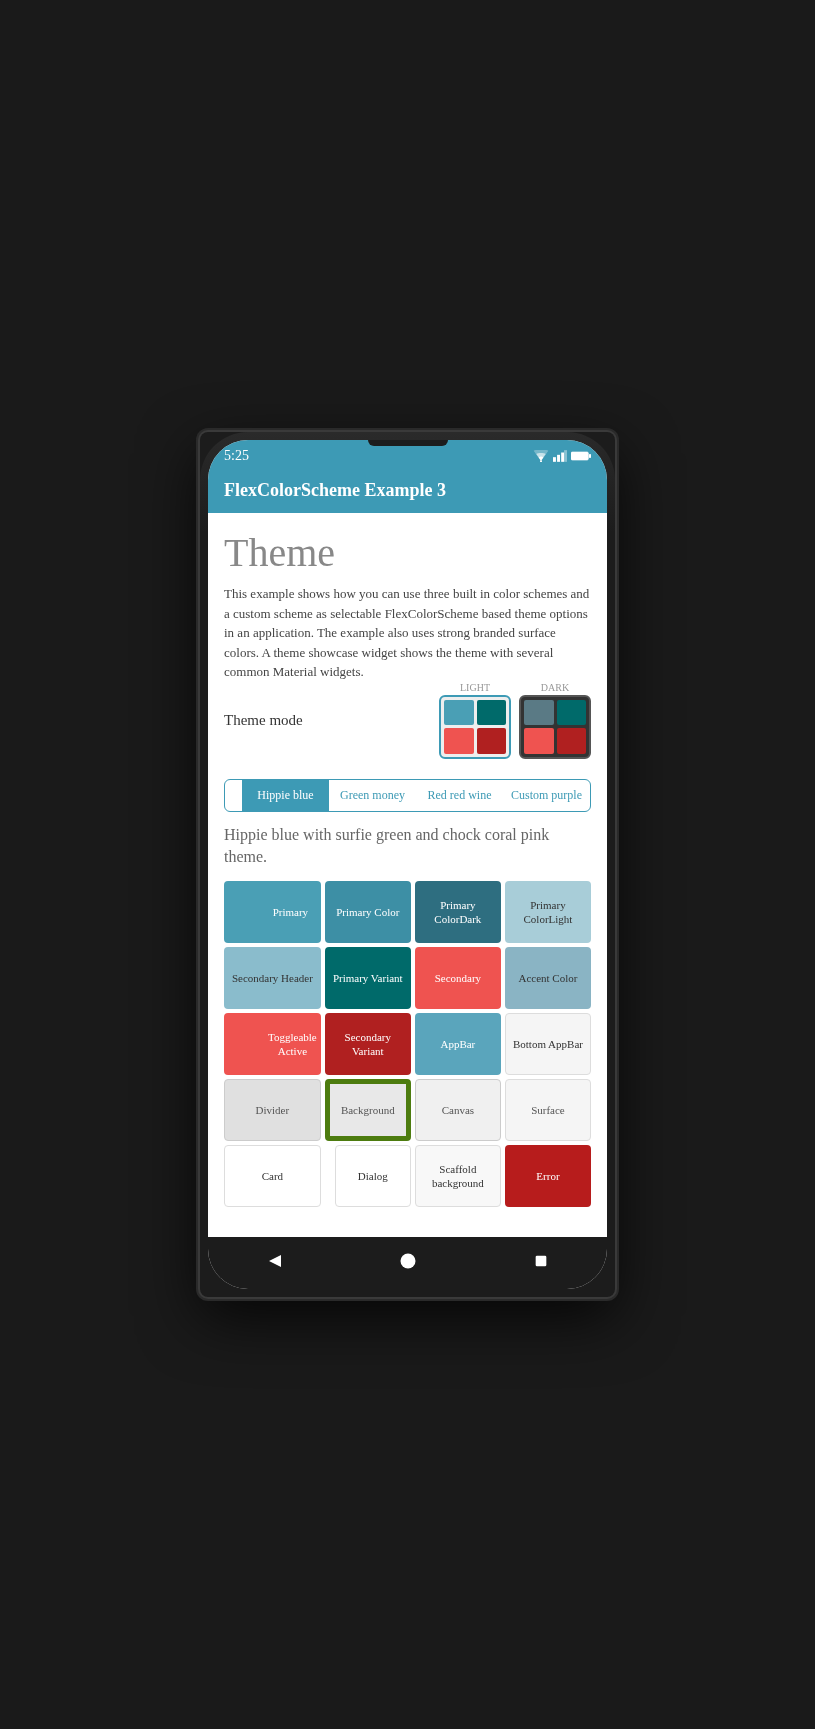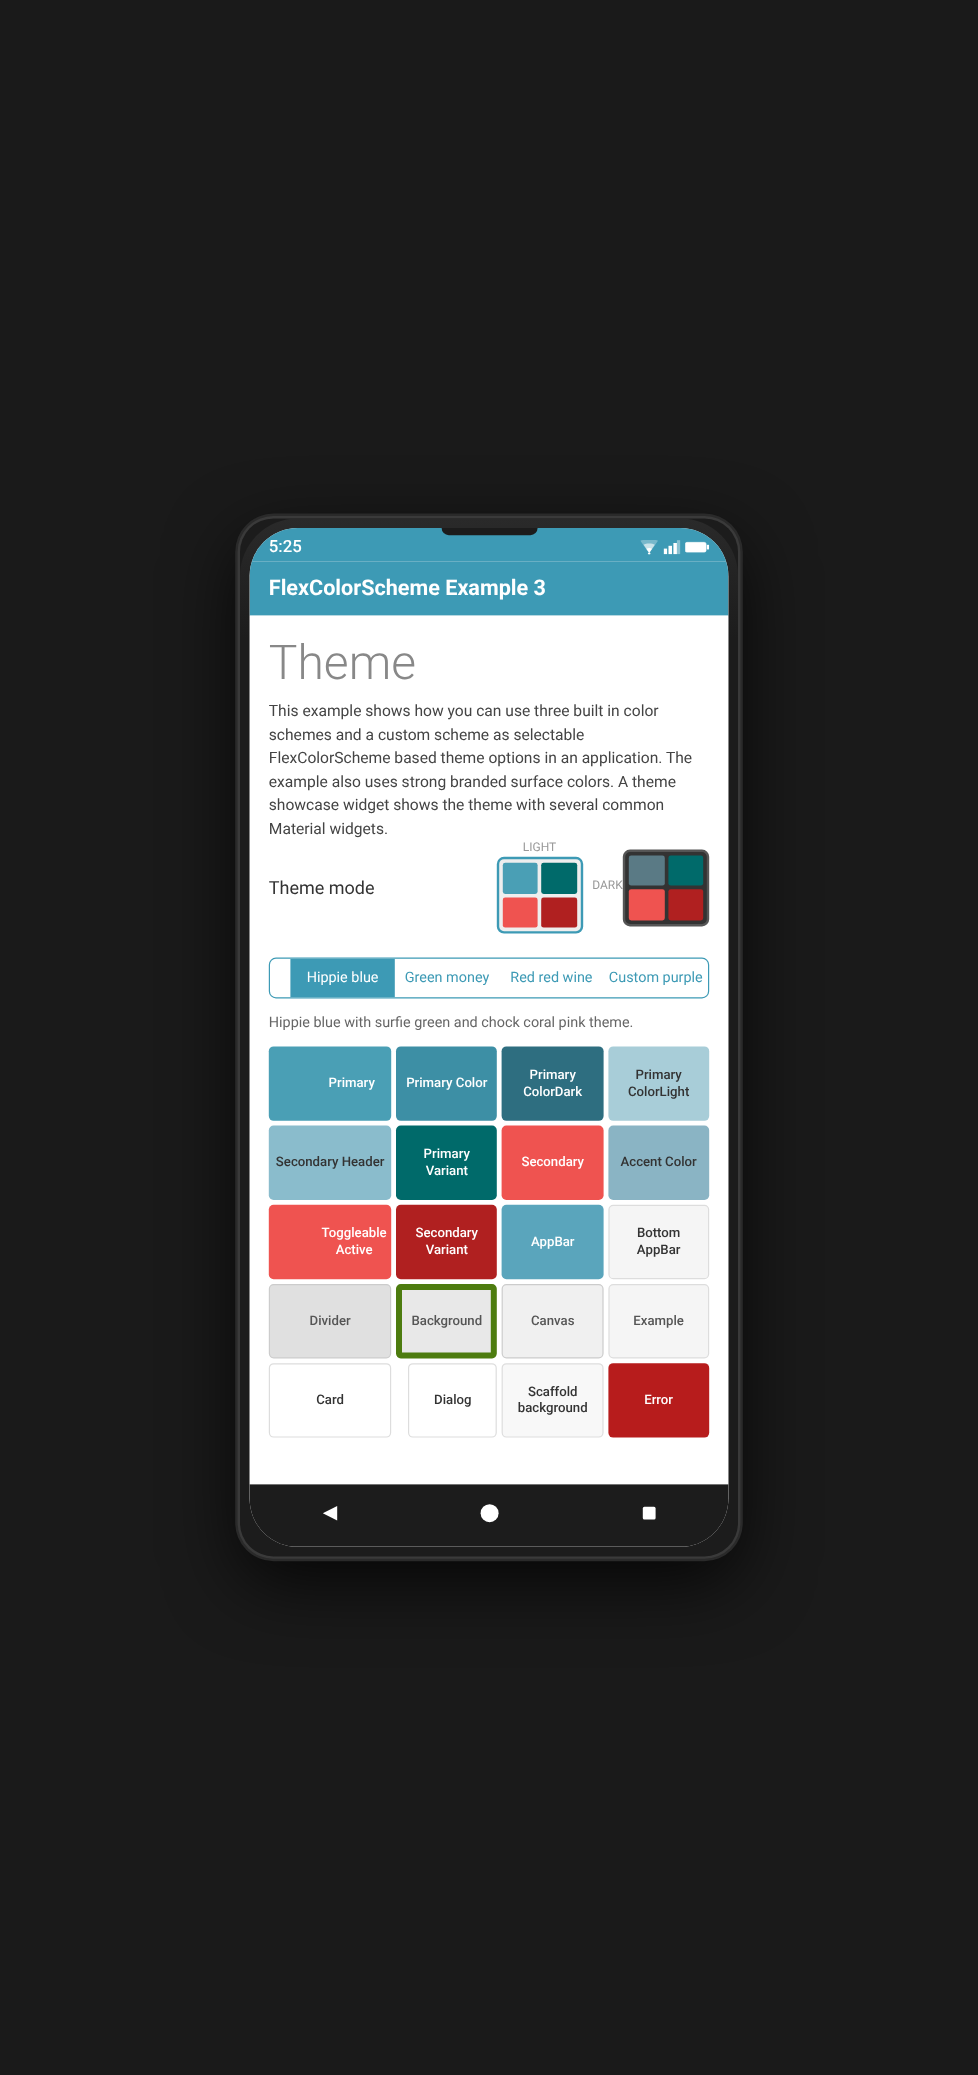--- a/index.html
+++ b/index.html
@@ -9,24 +9,25 @@
       justify-content: center;
       align-items: center;
       min-height: 100vh;
       font-family: 'Roboto', Arial, sans-serif;
     }
 
     .phone-frame {
       width: 415px;
       height: 865px;
       background: #1c1c1c;
-      border-radius: 28px;
+      border-radius: 8px;
       position: relative;
       box-shadow: 0 0 0 2px #3a3a3a, 0 0 0 4px #2a2a2a, 0 20px 60px rgba(0,0,0,0.8);
       overflow: hidden;
+      font-family: Liberation Serif, serif;
     }
 
     .phone-frame::before {
       content: '';
       position: absolute;
       top: 0; left: 0; right: 0;
       height: 100px;
       background: linear-gradient(180deg, #2a2a2a 0%, transparent 100%);
       border-radius: 48px 48px 0 0;
       z-index: 0;
@@ -189,21 +190,21 @@
     }
 
     .theme-name {
       font-size: 16px;
       font-weight: 600;
       color: #333;
       margin-bottom: 2px;
     }
 
     .theme-sub {
-      font-size: 12px;
+      font-size: 16px;
       color: #666;
       margin-bottom: 12px;
       line-height: 1.4;
     }
 
     
     .color-grid {
       display: grid;
       grid-template-columns: repeat(4, 1fr);
       gap: 4px;
@@ -312,21 +313,21 @@
             <div style="display:flex;flex-direction:column;align-items:center;">
               <div class="swatch-label">LIGHT</div>
               <div class="swatch-box light">
                 <div class="swatch-cell" style="background:#4a9fb5;"></div>
                 <div class="swatch-cell" style="background:#006a6a;"></div>
                 <div class="swatch-cell" style="background:#ef5350;"></div>
                 <div class="swatch-cell" style="background:#b02020;"></div>
               </div>
             </div>
 
-            <div style="display:flex;align-items:center;">
+            <div style="display:flex;flex-direction:column;align-items:center;">
               <div class="swatch-label">DARK</div>
               <div class="swatch-box dark">
                 <div class="swatch-cell" style="background:#5a7a85;"></div>
                 <div class="swatch-cell" style="background:#006a6a;"></div>
                 <div class="swatch-cell" style="background:#ef5350;"></div>
                 <div class="swatch-cell" style="background:#b02020;"></div>
               </div>
             </div>
           </div>
         </div>
@@ -352,21 +353,21 @@
           <div class="color-tile tile-accent">Accent Color</div>
 
           <div class="color-tile tile-toggleable">Toggleable Active</div>
           <div class="color-tile tile-secondary-variant">Secondary Variant</div>
           <div class="color-tile tile-appbar">AppBar</div>
           <div class="color-tile tile-bottom-appbar">Bottom AppBar</div>
 
           <div class="color-tile tile-divider">Divider</div>
           <div class="color-tile tile-background">Background</div>
           <div class="color-tile tile-canvas">Canvas</div>
-          <div class="color-tile tile-surface">Example</div>
+          <div class="color-tile tile-surface">Surface</div>
 
           <div class="color-tile tile-card">Card</div>
           <div class="color-tile tile-dialog">Dialog</div>
           <div class="color-tile tile-scaffold">Scaffold background</div>
           <div class="color-tile tile-error">Error</div>
         </div>
 
       </div>
     </div>
 

